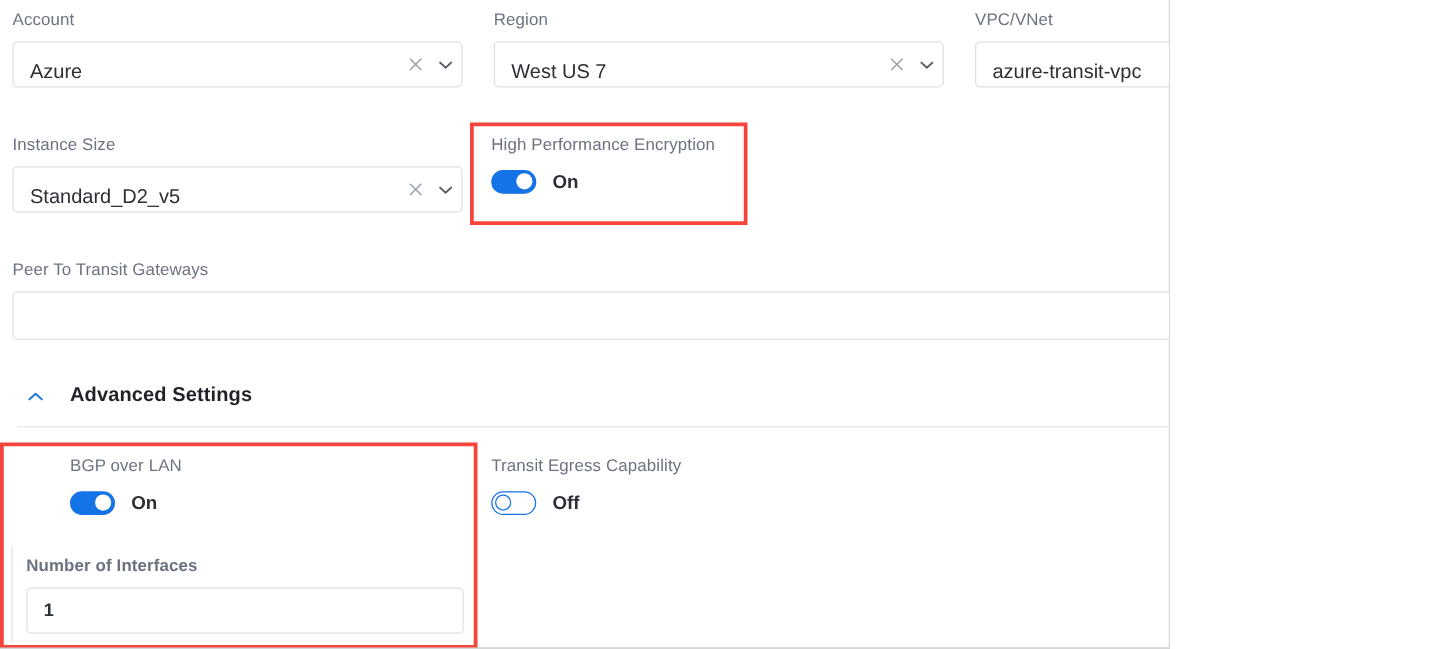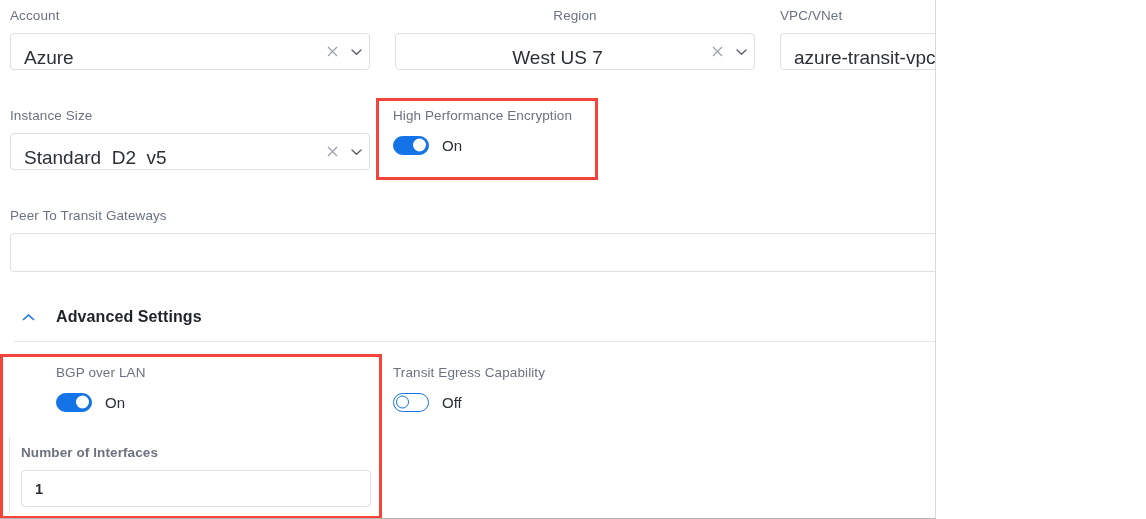--- a/index.html
+++ b/index.html
@@ -39,21 +39,21 @@
     position: relative;
     height: 37px;
     border: 1px solid #dcdfe3;
     border-radius: 4px;
     background: #ffffff;
     display: flex;
     align-items: center;
     box-sizing: border-box;
   }
   .select-value {
-    font-size: 19px;
+    font-size: 16px;
     color: #2b2f36;
     padding-left: 13px;
     line-height: 18px;
     flex: 1;
     white-space: nowrap;
     overflow: hidden;
     text-overflow: ellipsis;
     margin-top: 13px;
   }
   .select-value.placeholder {
@@ -119,20 +119,21 @@
     left: 2px;
     background: #ffffff;
     border: 1.5px solid #1473e6;
     box-sizing: border-box;
   }
   .toggle-text {
     font-size: 15px;
     color: #2b2f36;
     margin-left: 13px;
     line-height: 19px;
+    font-weight: bold;
   }
 
   
   .adv-header {
     position: absolute;
     left: 20px;
     top: 305px;
     display: flex;
     align-items: center;
     height: 24px;
@@ -211,21 +212,21 @@
         </svg>
       </div>
       <div class="caret">
         <svg width="11" height="8" viewBox="0 0 11 8" aria-hidden="true">
           <path d="M1 2 L5.5 6.2 L10 2" stroke="currentColor" stroke-width="1.4" fill="none" stroke-linecap="round" stroke-linejoin="round"></path>
         </svg>
       </div>
     </div>
   </div>
 
-  <div class="field" style="left:395px; top:8px; width:360px;text-align:center;">
+  <div class="field" style="left:395px; top:8px; width:360px;">
     <div class="field-label">Region</div>
     <div class="select-box">
       <div class="select-value">West US 7</div>
       <div class="clear-x">
         <svg width="11" height="11" viewBox="0 0 11 11" aria-hidden="true">
           <path d="M1 1 L10 10 M10 1 L1 10" stroke="currentColor" stroke-width="1.2" fill="none"></path>
         </svg>
       </div>
       <div class="caret">
         <svg width="11" height="8" viewBox="0 0 11 8" aria-hidden="true">

